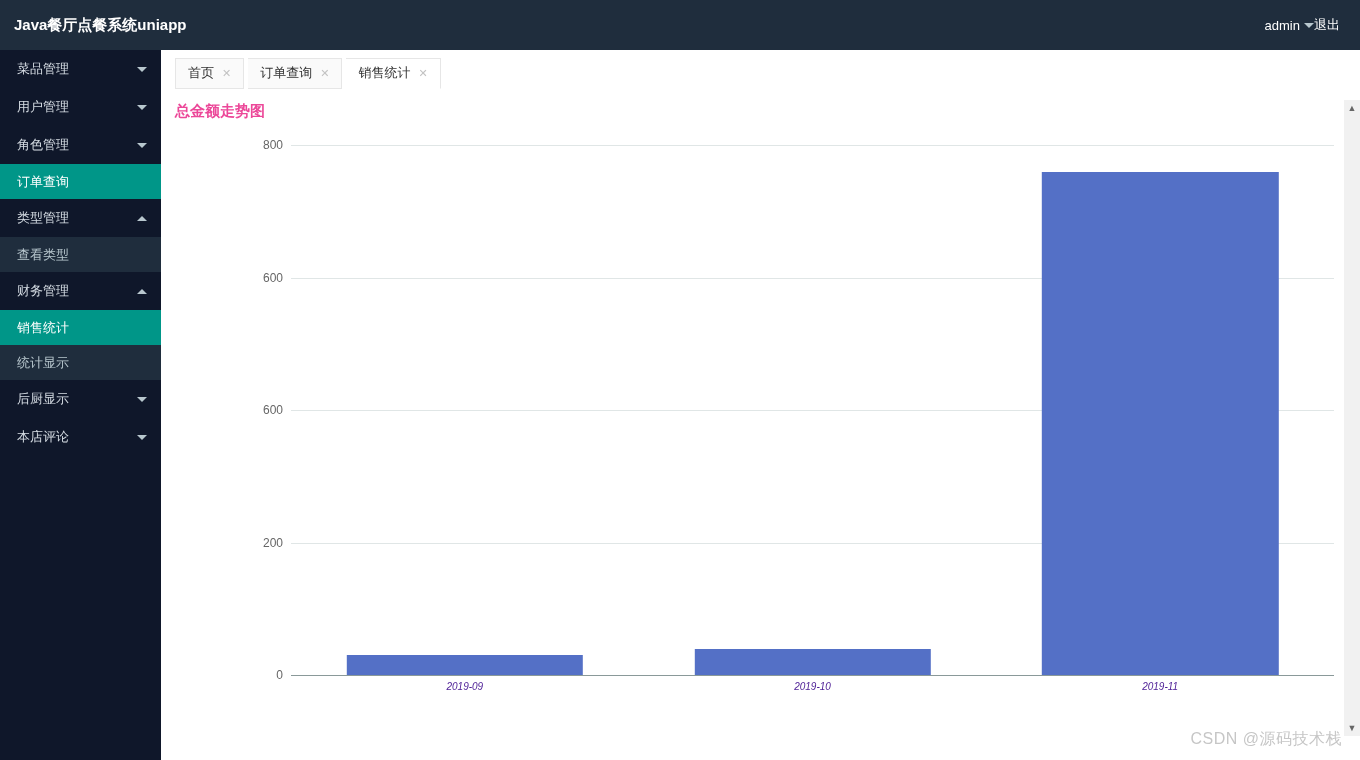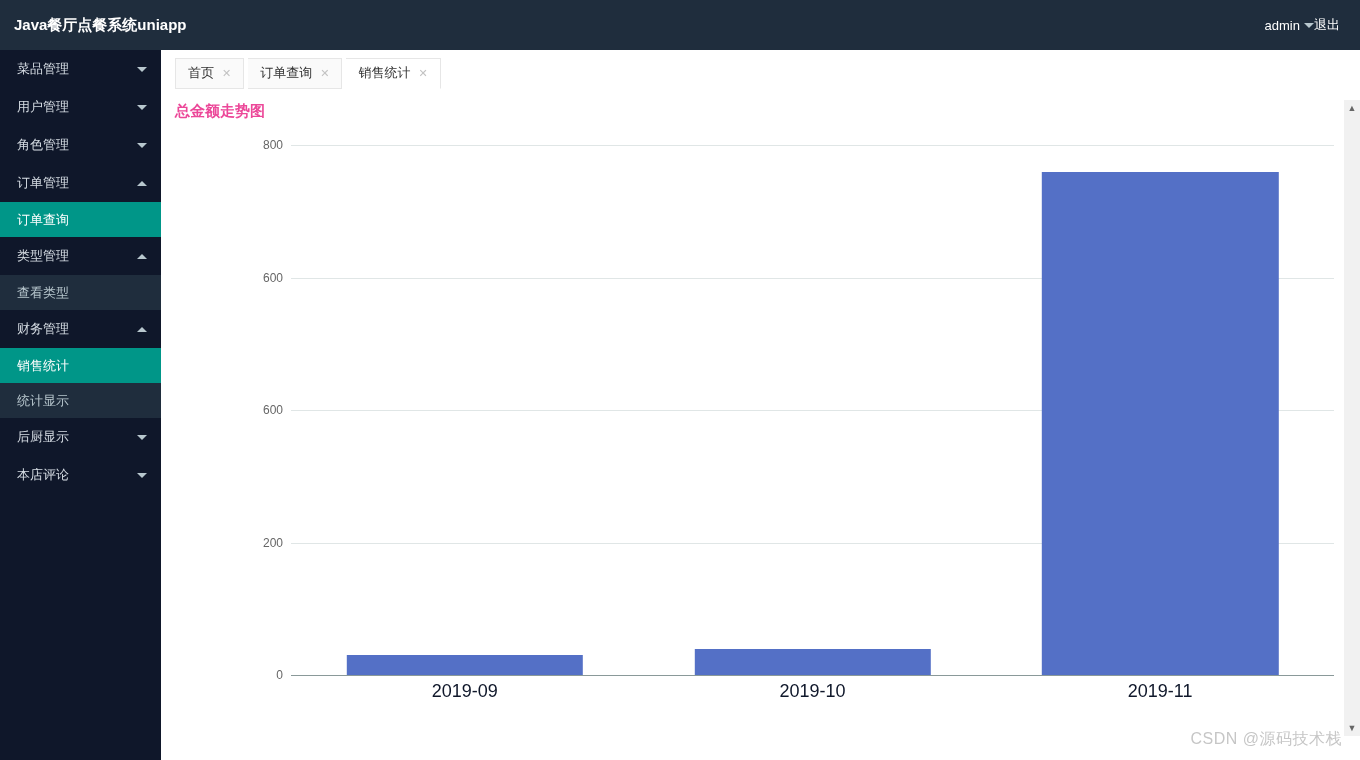--- a/index.html
+++ b/index.html
@@ -33,21 +33,21 @@
     .chart-title { font-size: 15px; font-weight: 700; margin-bottom: 16px; color: #ec4899; }
     
     .chart-wrap { position: relative; width: 100%; height: 570px; }
     .chart-plot { position: absolute; left: 116px; right: 12px; top: 8px; height: 530px; }
     .grid-line { position: absolute; left: 0; right: 0; height: 1px; background: #e0e6e6; }
     .grid-line.axis { background: #8a9999; }
     .y-label { position: absolute; right: calc(100% - 108px); font-size: 12px; color: #666; transform: translateY(-50%); }
     .bars { position: absolute; inset: 0; display: flex; }
     .bar-slot { flex: 1; position: relative; }
     .bar { position: absolute; bottom: 0; left: 50%; transform: translateX(-50%); width: 68%; background: #5470c6; }
-    .x-label { position: absolute; top: calc(100% + 6px); left: 50%; transform: translateX(-50%); font-size: 18px; color: #0f172a; white-space: nowrap; }
+    .x-label { position: absolute; top: calc(100% + 6px); left: 50%; transform: translateX(-50%); font-size: 10px; color: #4c1d95; white-space: nowrap; font-style: italic; }
     
     .watermark { position: absolute; right: 18px; bottom: 10px; color: #b3b3b3; font-size: 16px; letter-spacing: 0.5px; opacity: 0.75; pointer-events: none; }
     
     .scrollbar-sim { position: absolute; right: 0; top: 50px; bottom: 40px; width: 16px; background: #f1f1f1; display: flex; flex-direction: column; align-items: center; }
     .scrollbar-btn { width: 16px; height: 16px; display: flex; align-items: center; justify-content: center; font-size: 9px; color: #666; }
     .scrollbar-bottom-btn { position: absolute; right: 0; bottom: 24px; width: 16px; height: 16px; background: #f1f1f1; text-align: center; font-size: 9px; color: #666; line-height: 16px;}
   </style>
 </head>
 <body>
 
@@ -69,24 +69,20 @@
           <span>菜品管理</span>
           <span class="caret down"></span>
         </div>
         <div class="menu-parent">
           <span>用户管理</span>
           <span class="caret down"></span>
         </div>
         <div class="menu-parent">
           <span>角色管理</span>
           <span class="caret down"></span>
-        </div>
-        <div class="menu-parent">
-          <span>订单管理</span>
-          <span class="caret up"></span>
         </div>
         <div class="menu-sub active">订单查询</div>
         <div class="menu-parent">
           <span>类型管理</span>
           <span class="caret up"></span>
         </div>
         <div class="menu-sub">查看类型</div>
         <div class="menu-parent">
           <span>财务管理</span>
           <span class="caret up"></span>

